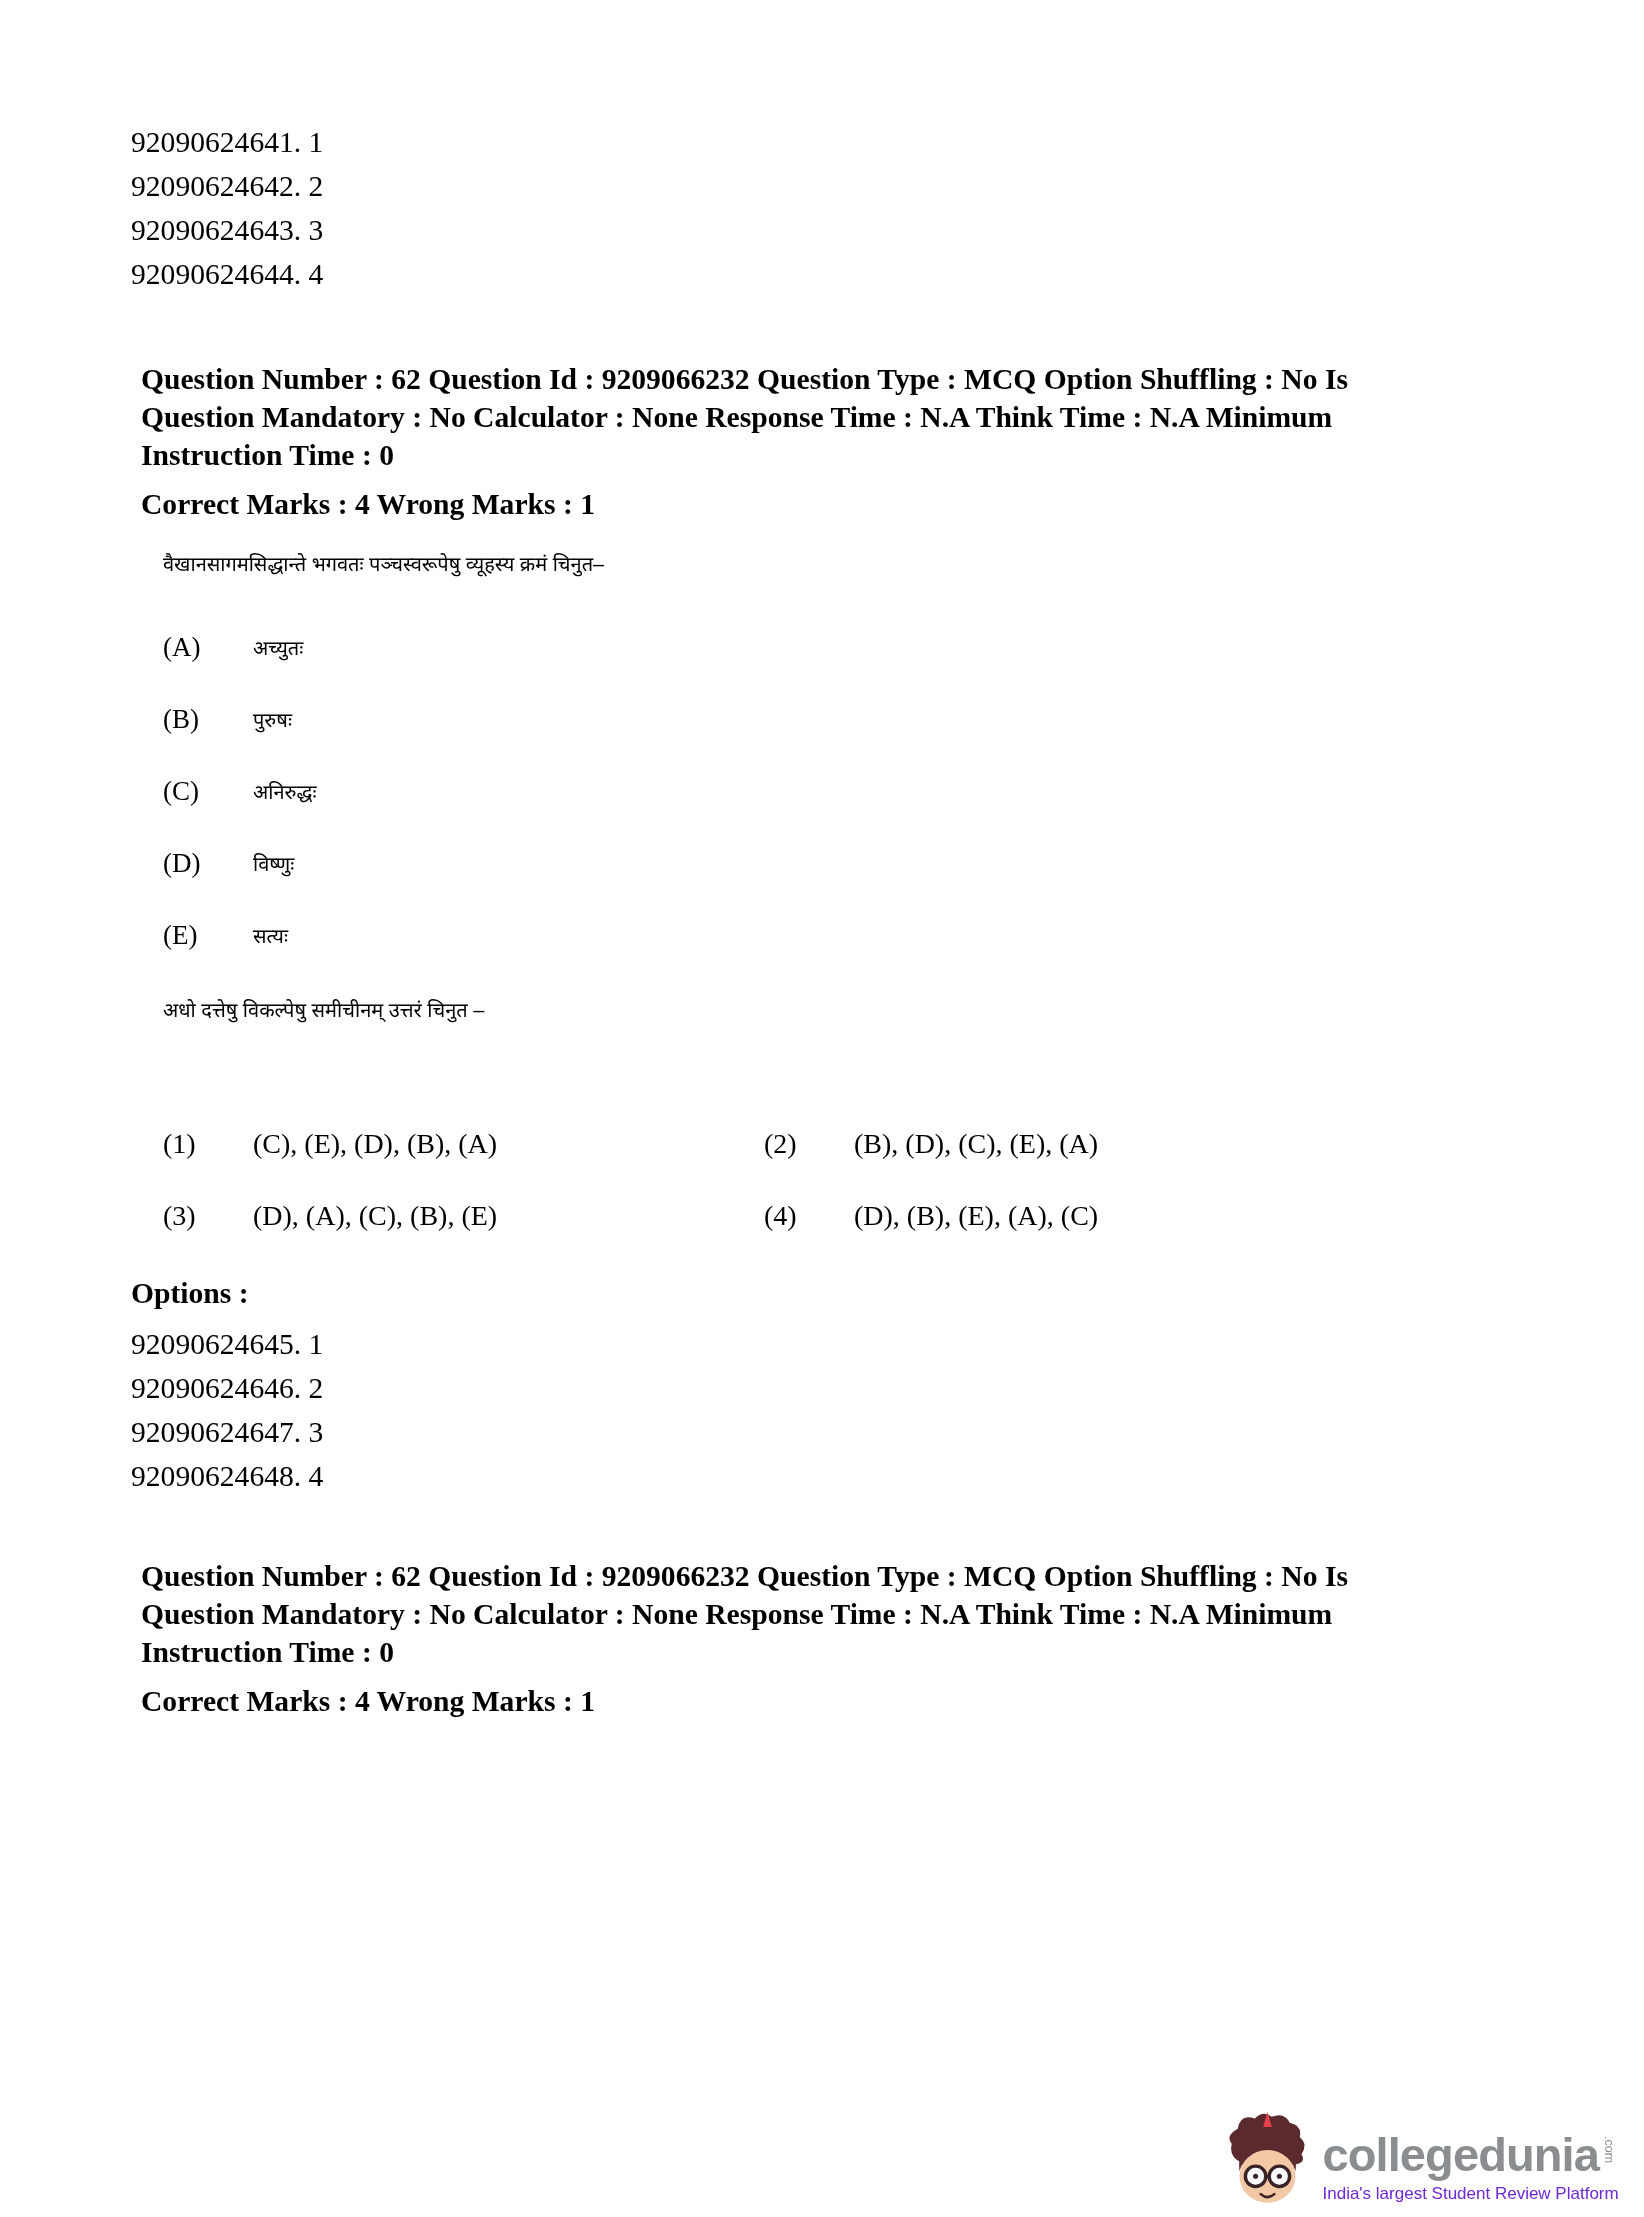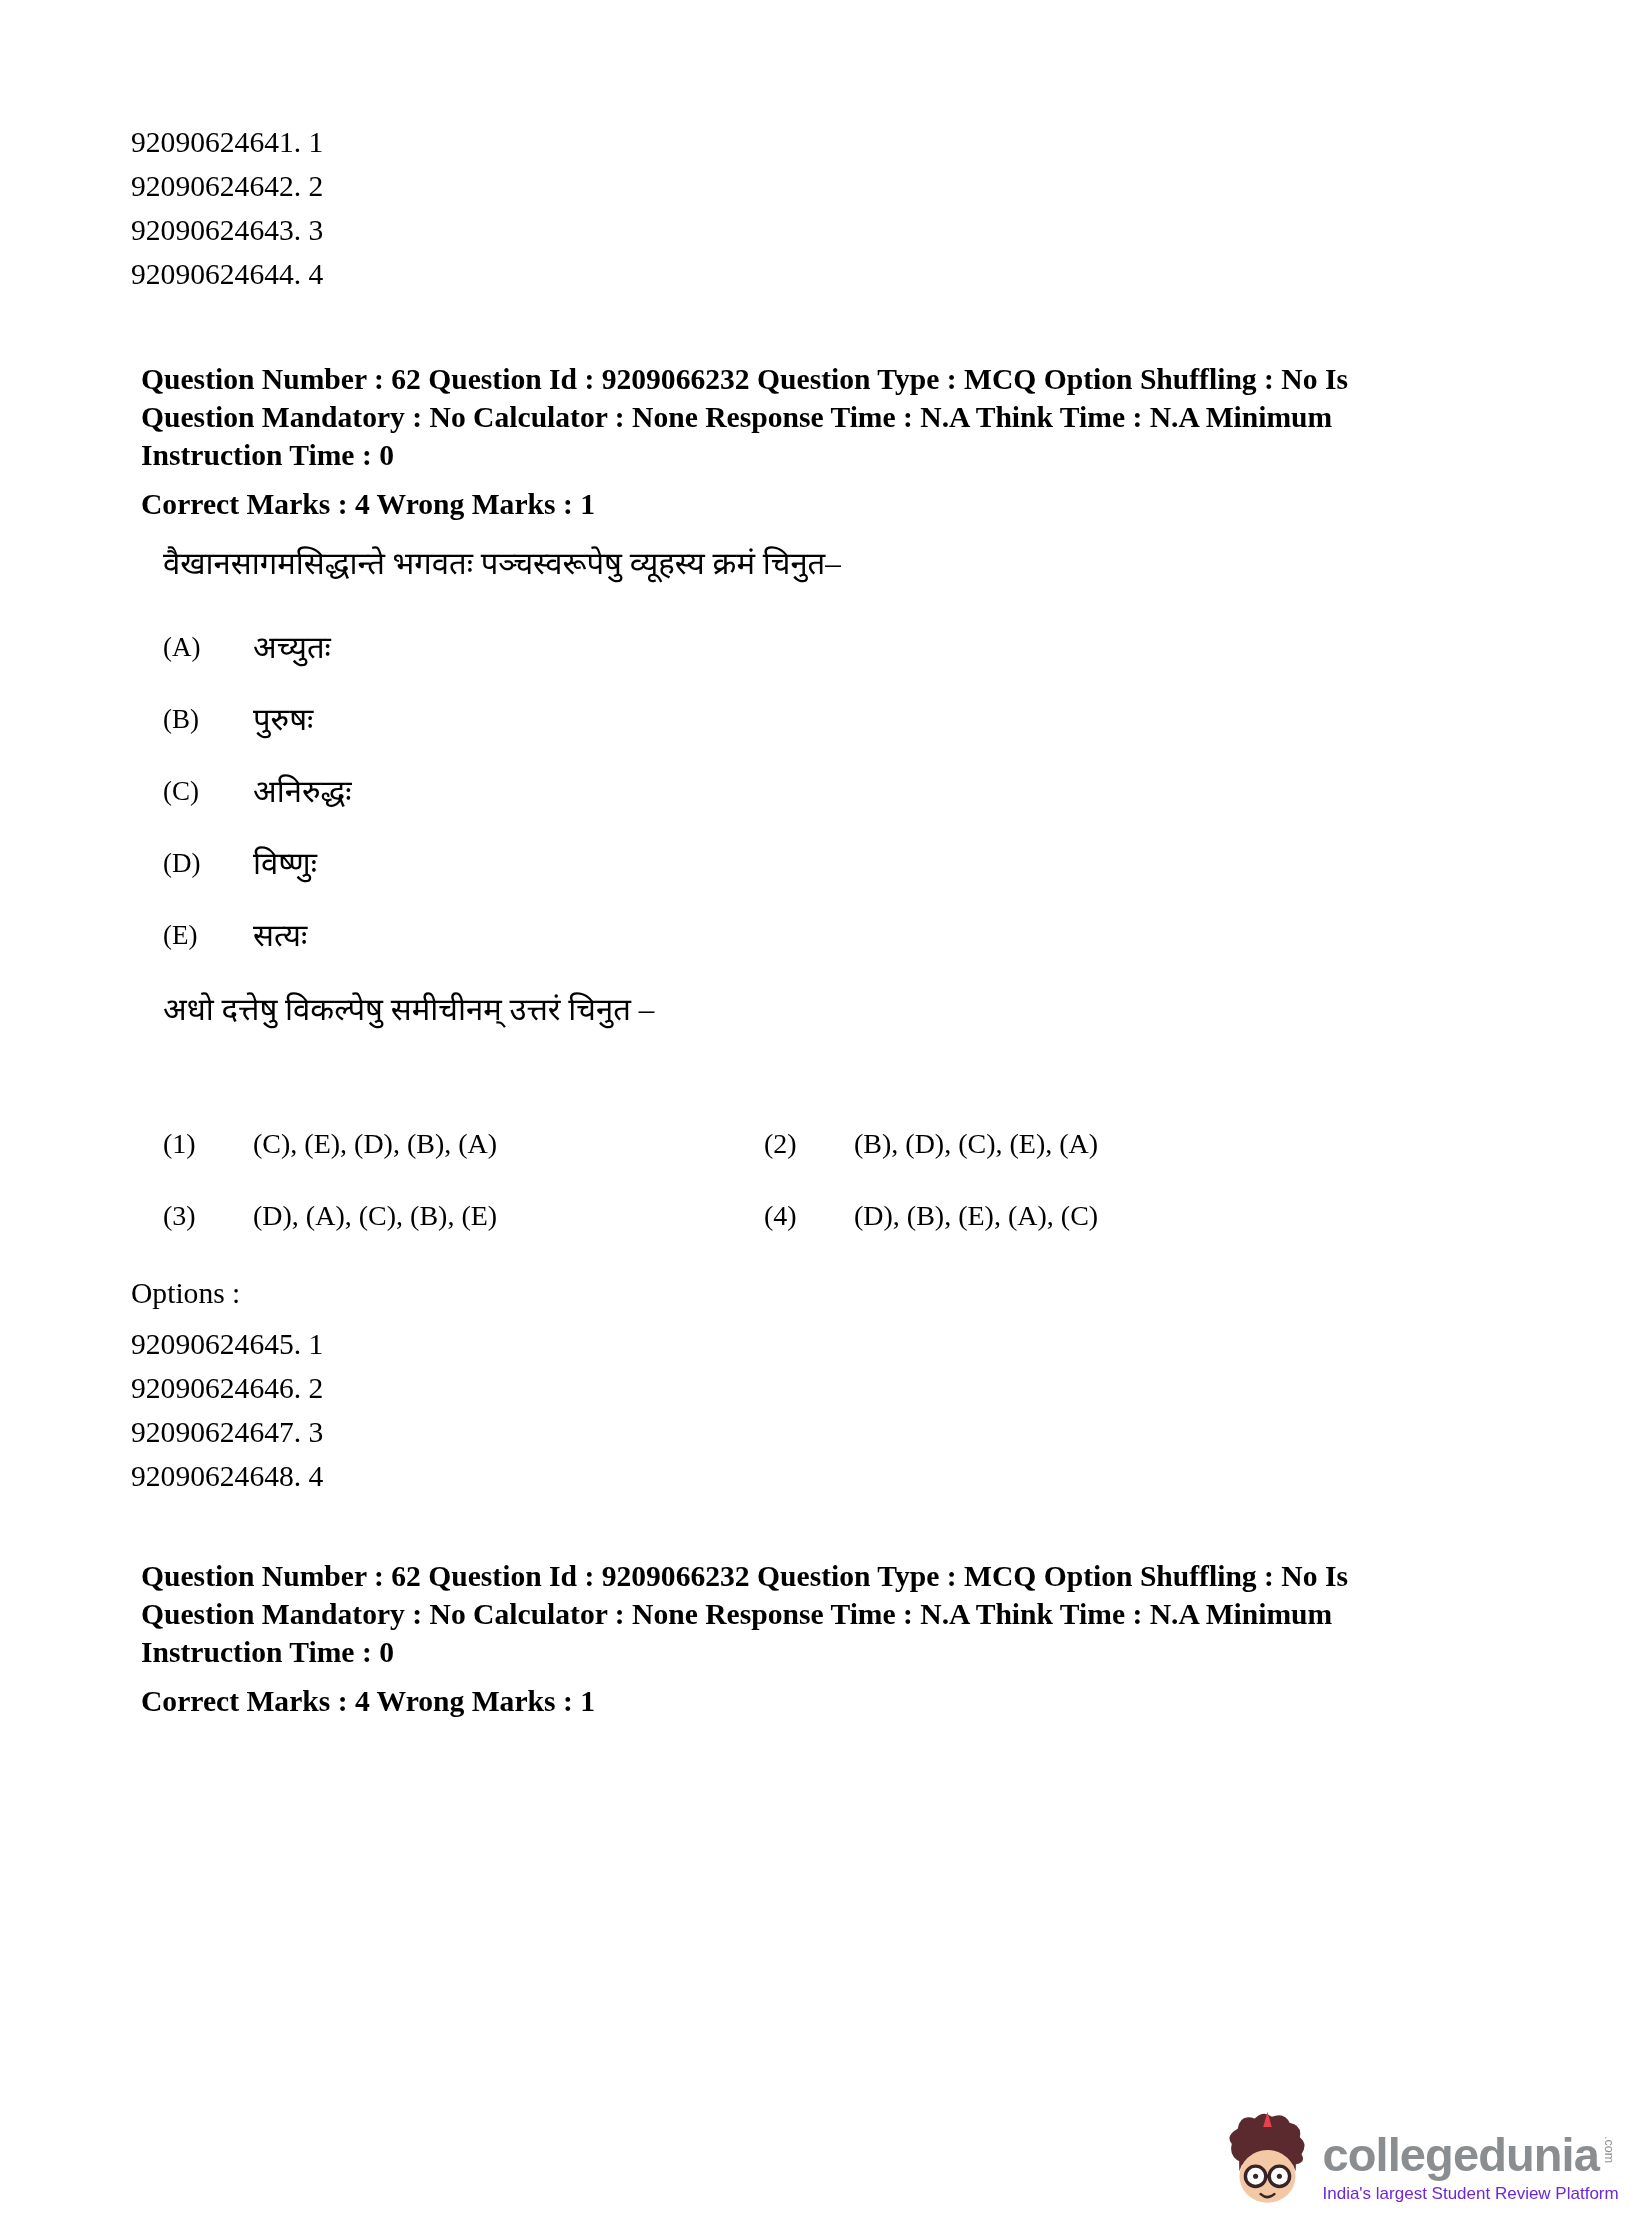--- a/index.html
+++ b/index.html
@@ -19,34 +19,34 @@
   #top-ids { top:120px; }
   #bottom-ids { top:1322px; }
 
   
   .meta { left:141px; width:1361px; font-weight:bold; font-size:29.6px; line-height:38px; }
   #meta-top { top:360px; }
   #meta-bottom { top:1557px; }
   .meta .marks { margin-top:10.7px; }
 
   
-  .dev { font-size:31px; line-height:32px; font-family:Liberation Serif, serif; }
+  .dev { font-size:20px; line-height:32px; font-family:Liberation Sans, sans-serif; }
   #stem { left:163px; top:548px; }
   #choices { left:163px; top:632px; }
   .choice-row { display:flex; margin-bottom:40px; }
   .choice-label { width:90px; font-family:"Liberation Serif",serif; font-size:27px; }
   #instruction { left:163px; top:994px; }
 
   
   #answers { left:163px; top:1127px; display:grid; grid-template-columns:601px auto; row-gap:38px; font-size:28px; line-height:34px; }
   .ans-cell { display:flex; }
   .ans-label { width:90px; }
 
   
-  #options-heading { left:131px; top:1277px; font-weight:normal; font-size:29.6px; }
+  #options-heading { left:131px; top:1277px; font-weight:bold; font-size:29.6px; }
 
   
   #logo { left:1225px; top:2110px; display:flex; align-items:center; gap:12.5px; }
   #logo .text-col { display:flex; flex-direction:column;margin-top:8px; }
   .brand-row { display:flex; align-items:flex-start; }
   .brand {
     font-family:"Liberation Sans", sans-serif;
     font-weight:bold; font-size:47px; line-height:50px;
     color:#8b8e90; letter-spacing:-0.9px;
   }

